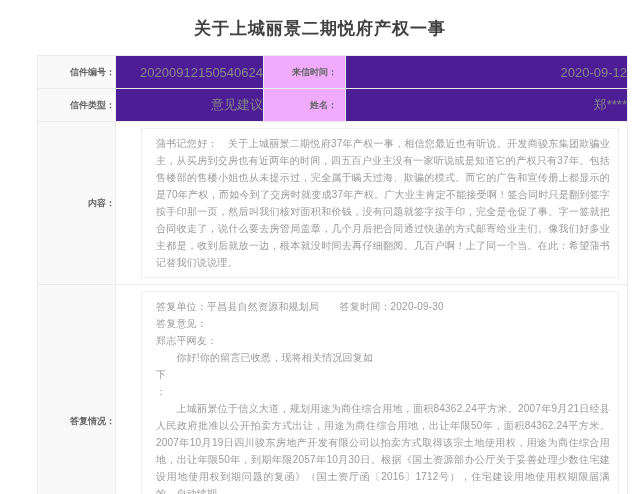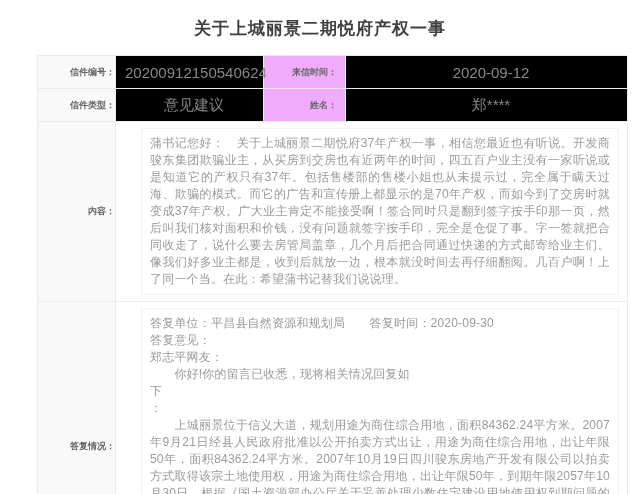--- a/index.html
+++ b/index.html
@@ -36,34 +36,34 @@
   }
   td.lbl2 {
     background: #f0abfc;
     text-align: right;
     padding-right: 8px;
     font-size: 9px;
     font-weight: bold;
     color: #666666;
   }
   td.val {
-    background: #000000;
-    text-align: center;
+    background: #4c1d95;
+    text-align: right;
     padding-left: 9px;
-    font-size: 15px;
+    font-size: 13px;
     color: #888888;
   }
   tr.r-small { height: 33px; }
   tr.r-content { height: 120px; }
   tr.r-reply { height: 251px; }
   .inner-box {
     margin: 6px 8px 6px 25px;
     border: 1px solid #f1f1f1;
-    padding: 6px 8px 6px 8px;
-    font-size: 12px;
+    padding: 6px 8px 6px 14px;
+    font-size: 10px;
     line-height: 17px;
     color: #9a9a9a;
     letter-spacing: 0.2px;
     text-align: justify;
     height: calc(100% - 12px);
     overflow: hidden;
   }
   td.cell-flow { vertical-align: top; height: 100%; }
   .reply-line { white-space: pre-wrap; }
   .reply-body { white-space: pre-wrap; }

